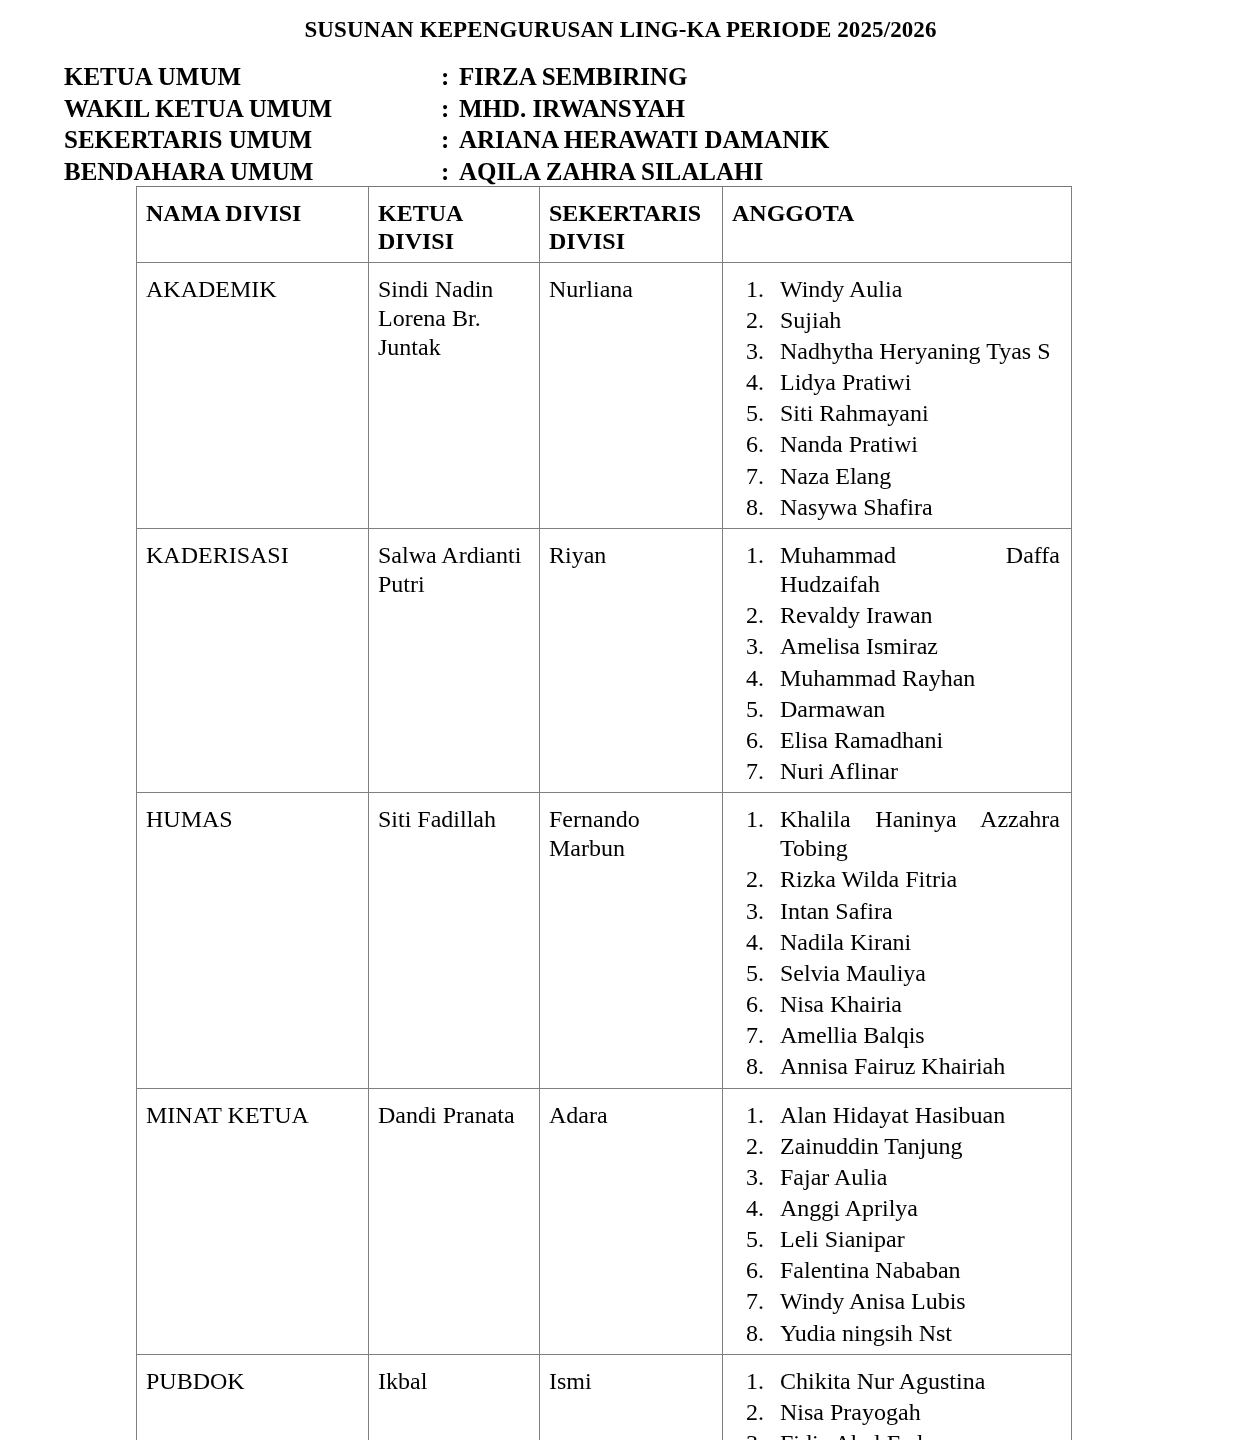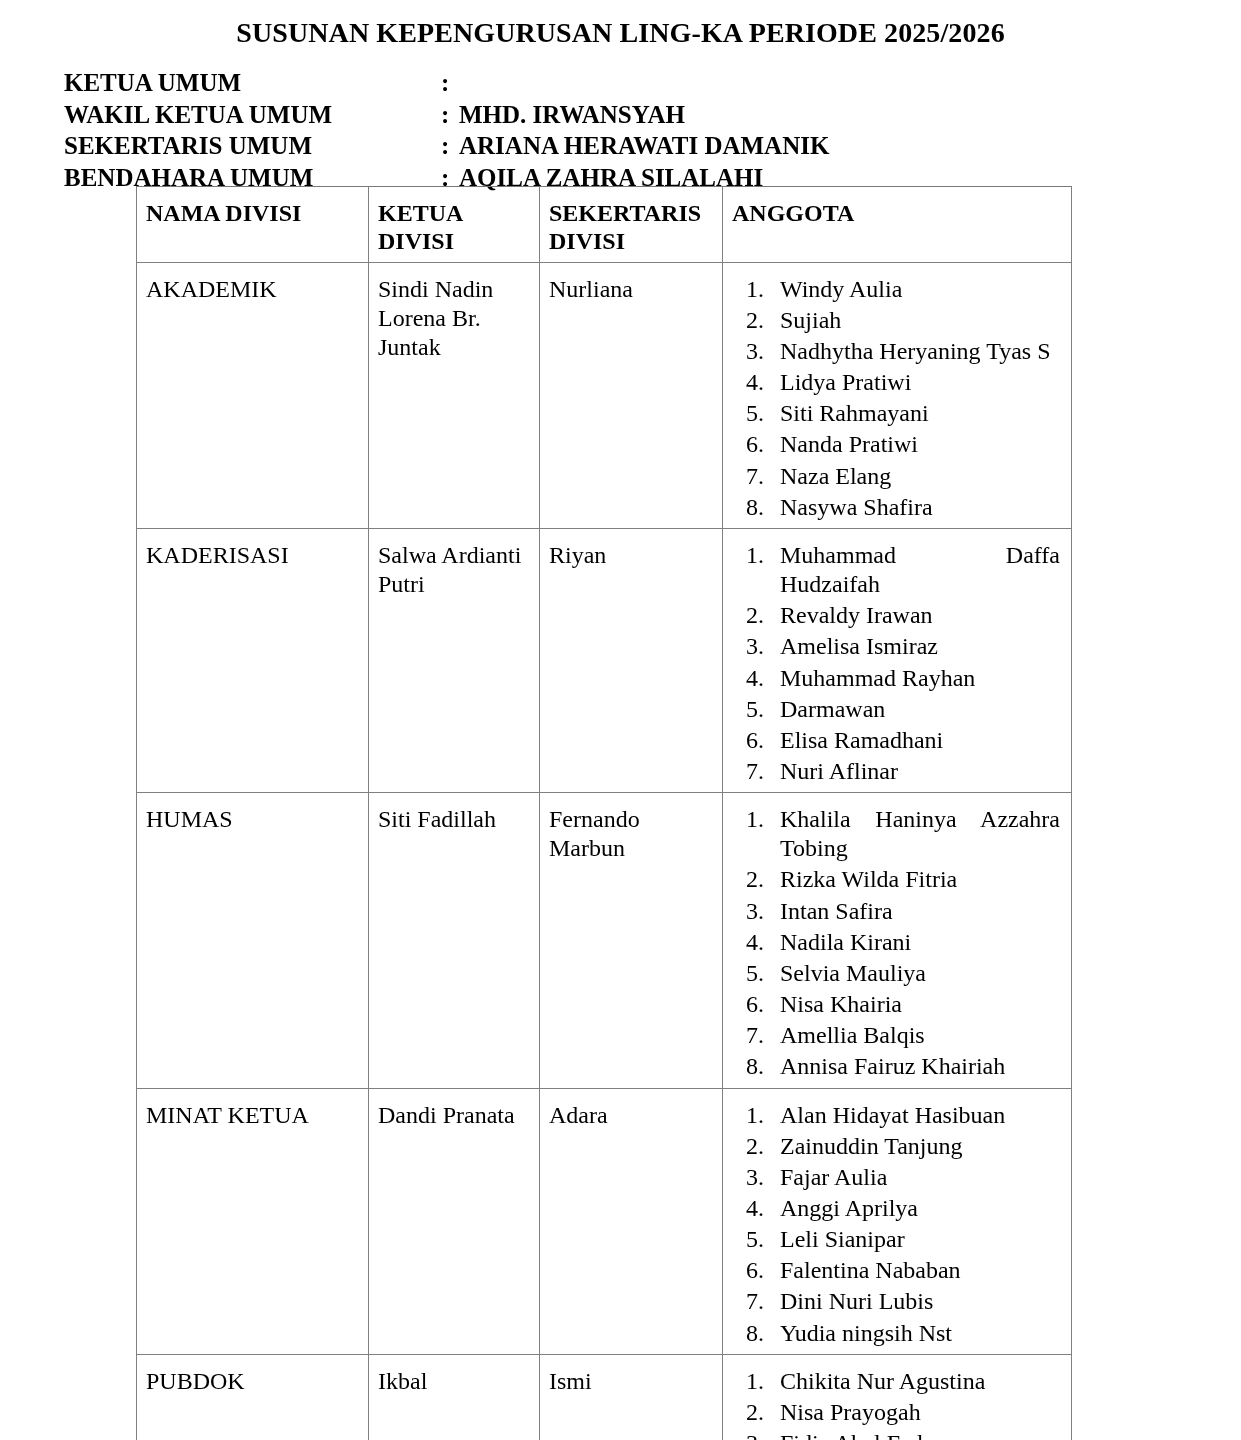--- a/index.html
+++ b/index.html
@@ -19,21 +19,21 @@
     position: relative;
     width: 1241px;
     height: 1440px;
     box-sizing: border-box;
   }
 
   
   .doc-title {
     text-align: center;
     font-weight: bold;
-    font-size: 28px;
+    font-size: 23px;
     letter-spacing: 0.1px;
     padding-top: 17px;
     line-height: 1.15;
   }
 
   
   .officers {
     margin-top: 18px;
     padding-left: 64px;
     font-weight: bold;
@@ -134,20 +134,21 @@
 <body>
 
 <div class="page">
 
   <div class="doc-title">SUSUNAN KEPENGURUSAN LING-KA PERIODE 2025/2026</div>
 
   <div class="officers">
       <div class="officer-row">
         <span class="officer-label">KETUA UMUM</span>
         <span class="officer-sep">:</span>
+        <span class="officer-value">FIRZA SEMBIRING</span>
       </div>
       <div class="officer-row">
         <span class="officer-label">WAKIL KETUA UMUM</span>
         <span class="officer-sep">:</span>
         <span class="officer-value">MHD. IRWANSYAH</span>
       </div>
       <div class="officer-row">
         <span class="officer-label">SEKERTARIS UMUM</span>
         <span class="officer-sep">:</span>
         <span class="officer-value">ARIANA HERAWATI DAMANIK</span>
@@ -231,21 +232,21 @@
             <td class="justify-cell">Dandi Pranata</td>
             <td class="plain-cell">Adara</td>
             <td>
               <ol class="members">
                 <li>Alan Hidayat Hasibuan</li>
                 <li>Zainuddin Tanjung</li>
                 <li>Fajar Aulia</li>
                 <li>Anggi Aprilya</li>
                 <li>Leli Sianipar</li>
                 <li>Falentina Nababan</li>
-                <li>Dini Nuri Lubis</li>
+                <li>Windy Anisa Lubis</li>
                 <li>Yudia ningsih Nst</li>
               </ol>
             </td>
           </tr>
           <tr>
             <td class="plain-cell">PUBDOK</td>
             <td class="justify-cell">Ikbal</td>
             <td class="plain-cell">Ismi</td>
             <td>
               <ol class="members">

